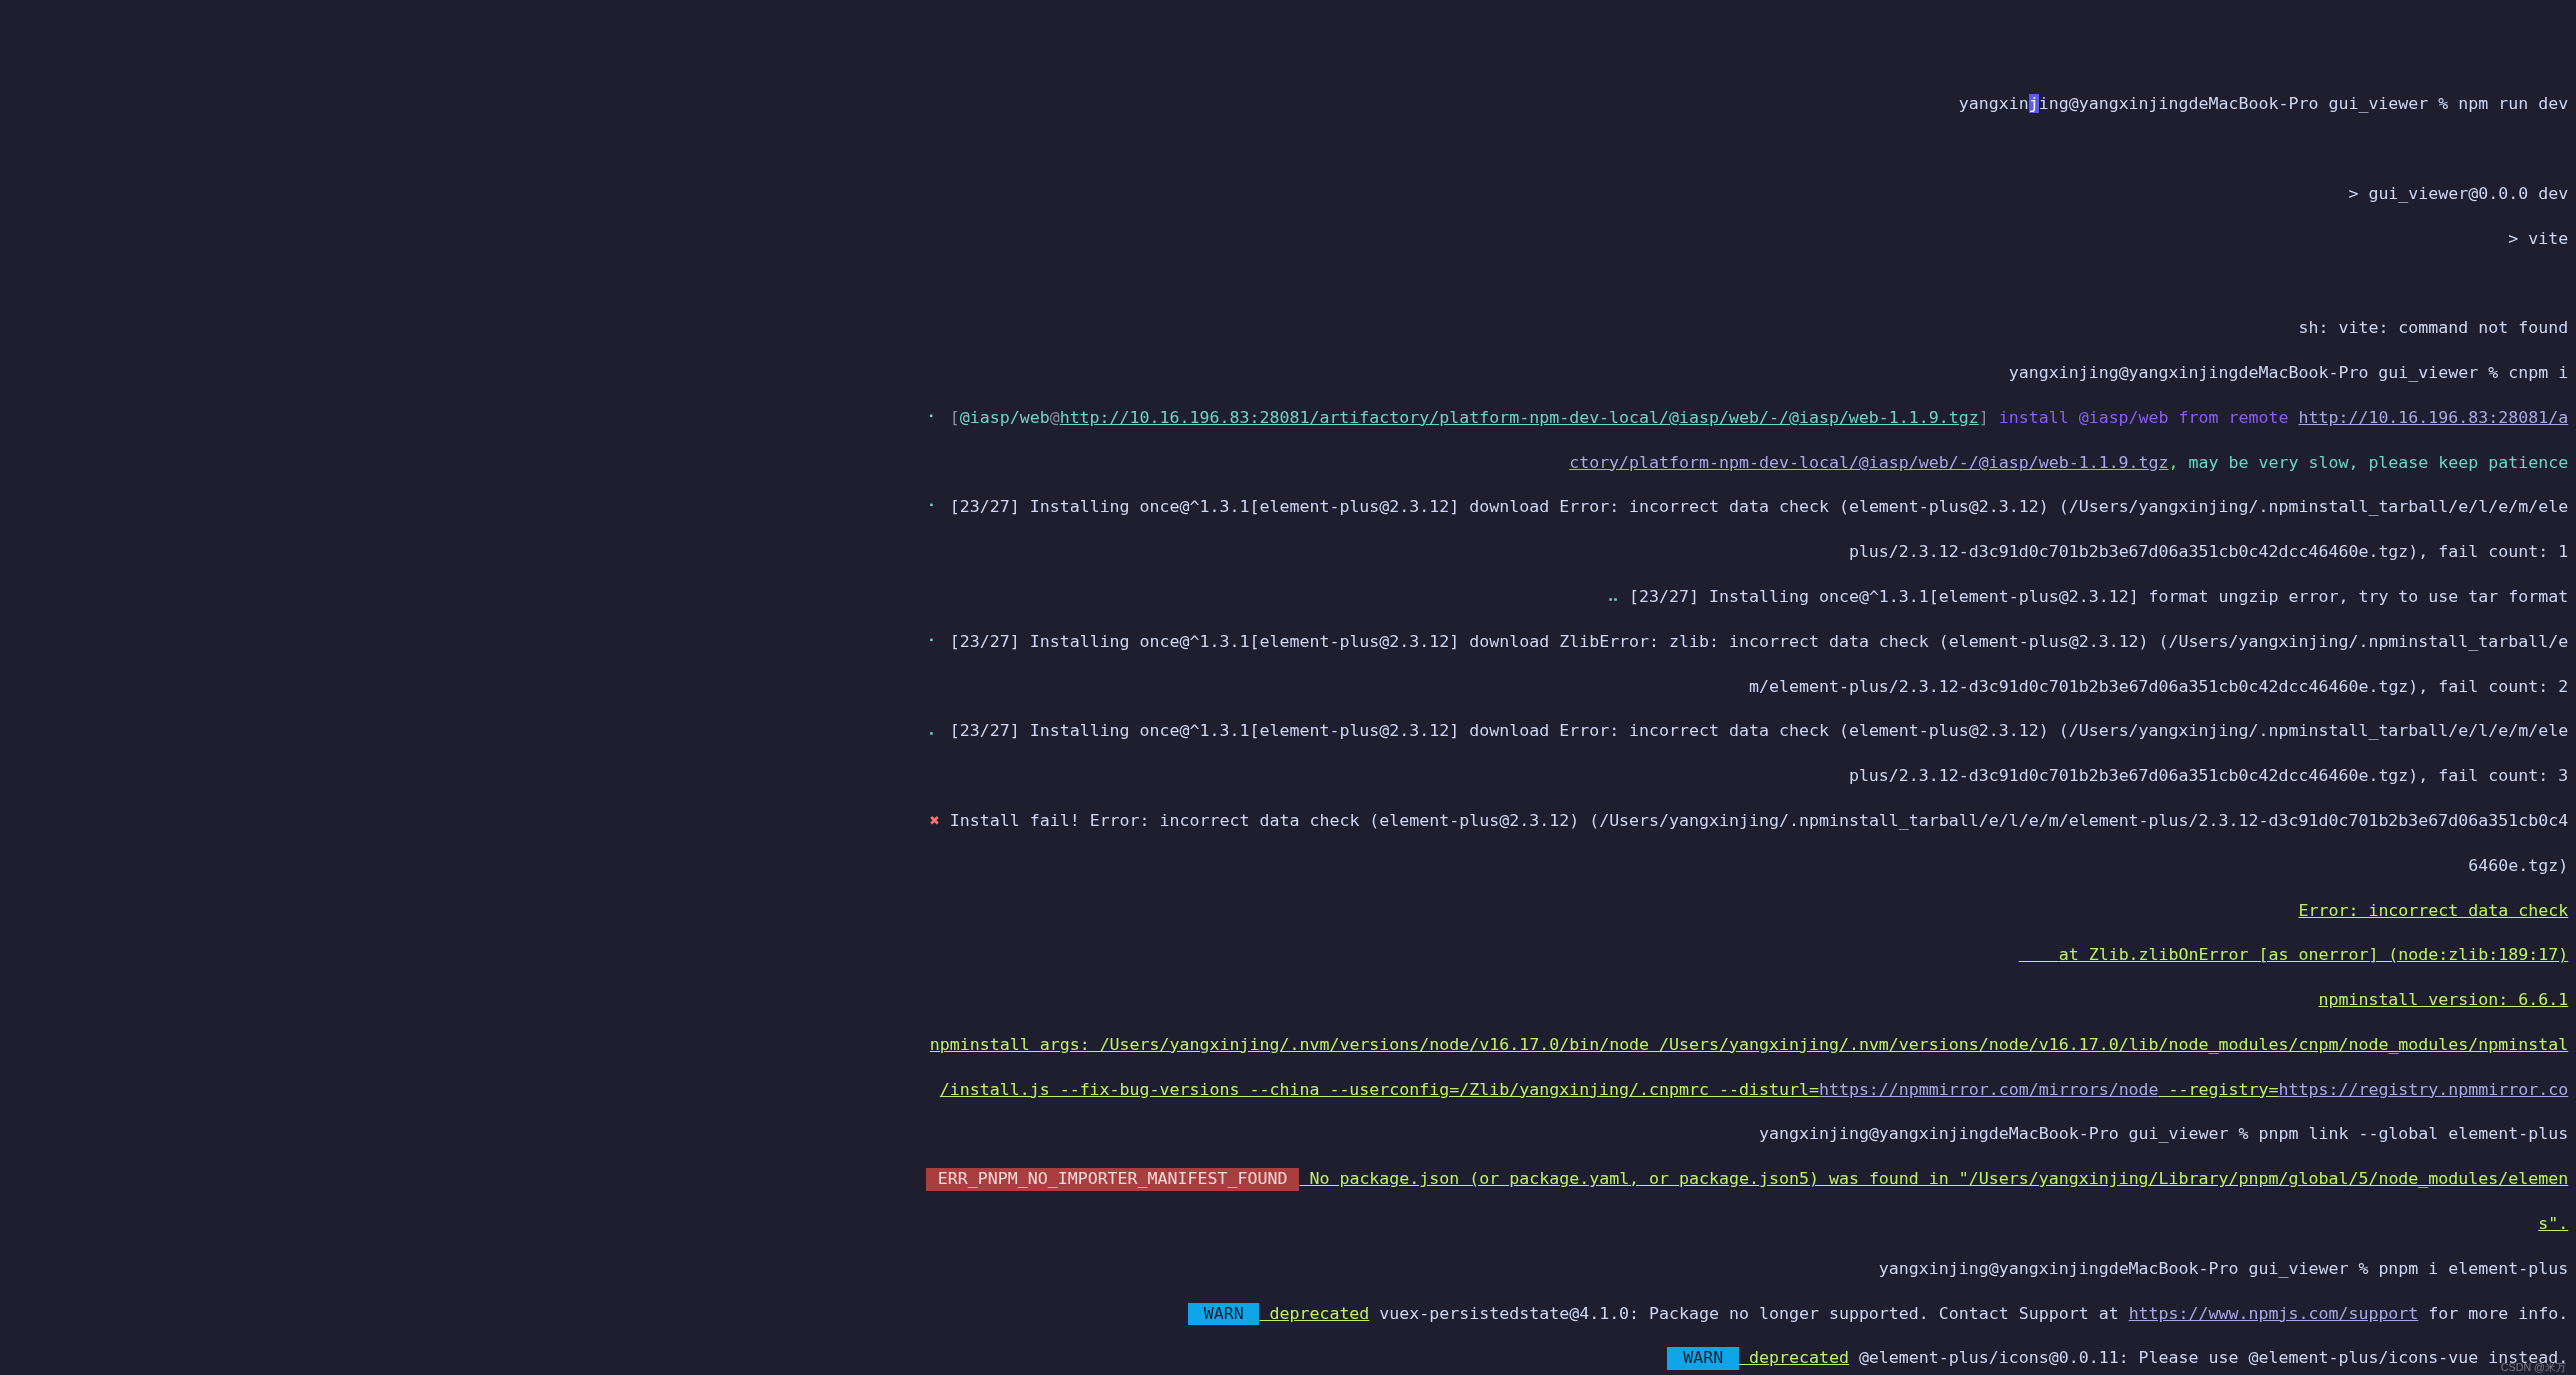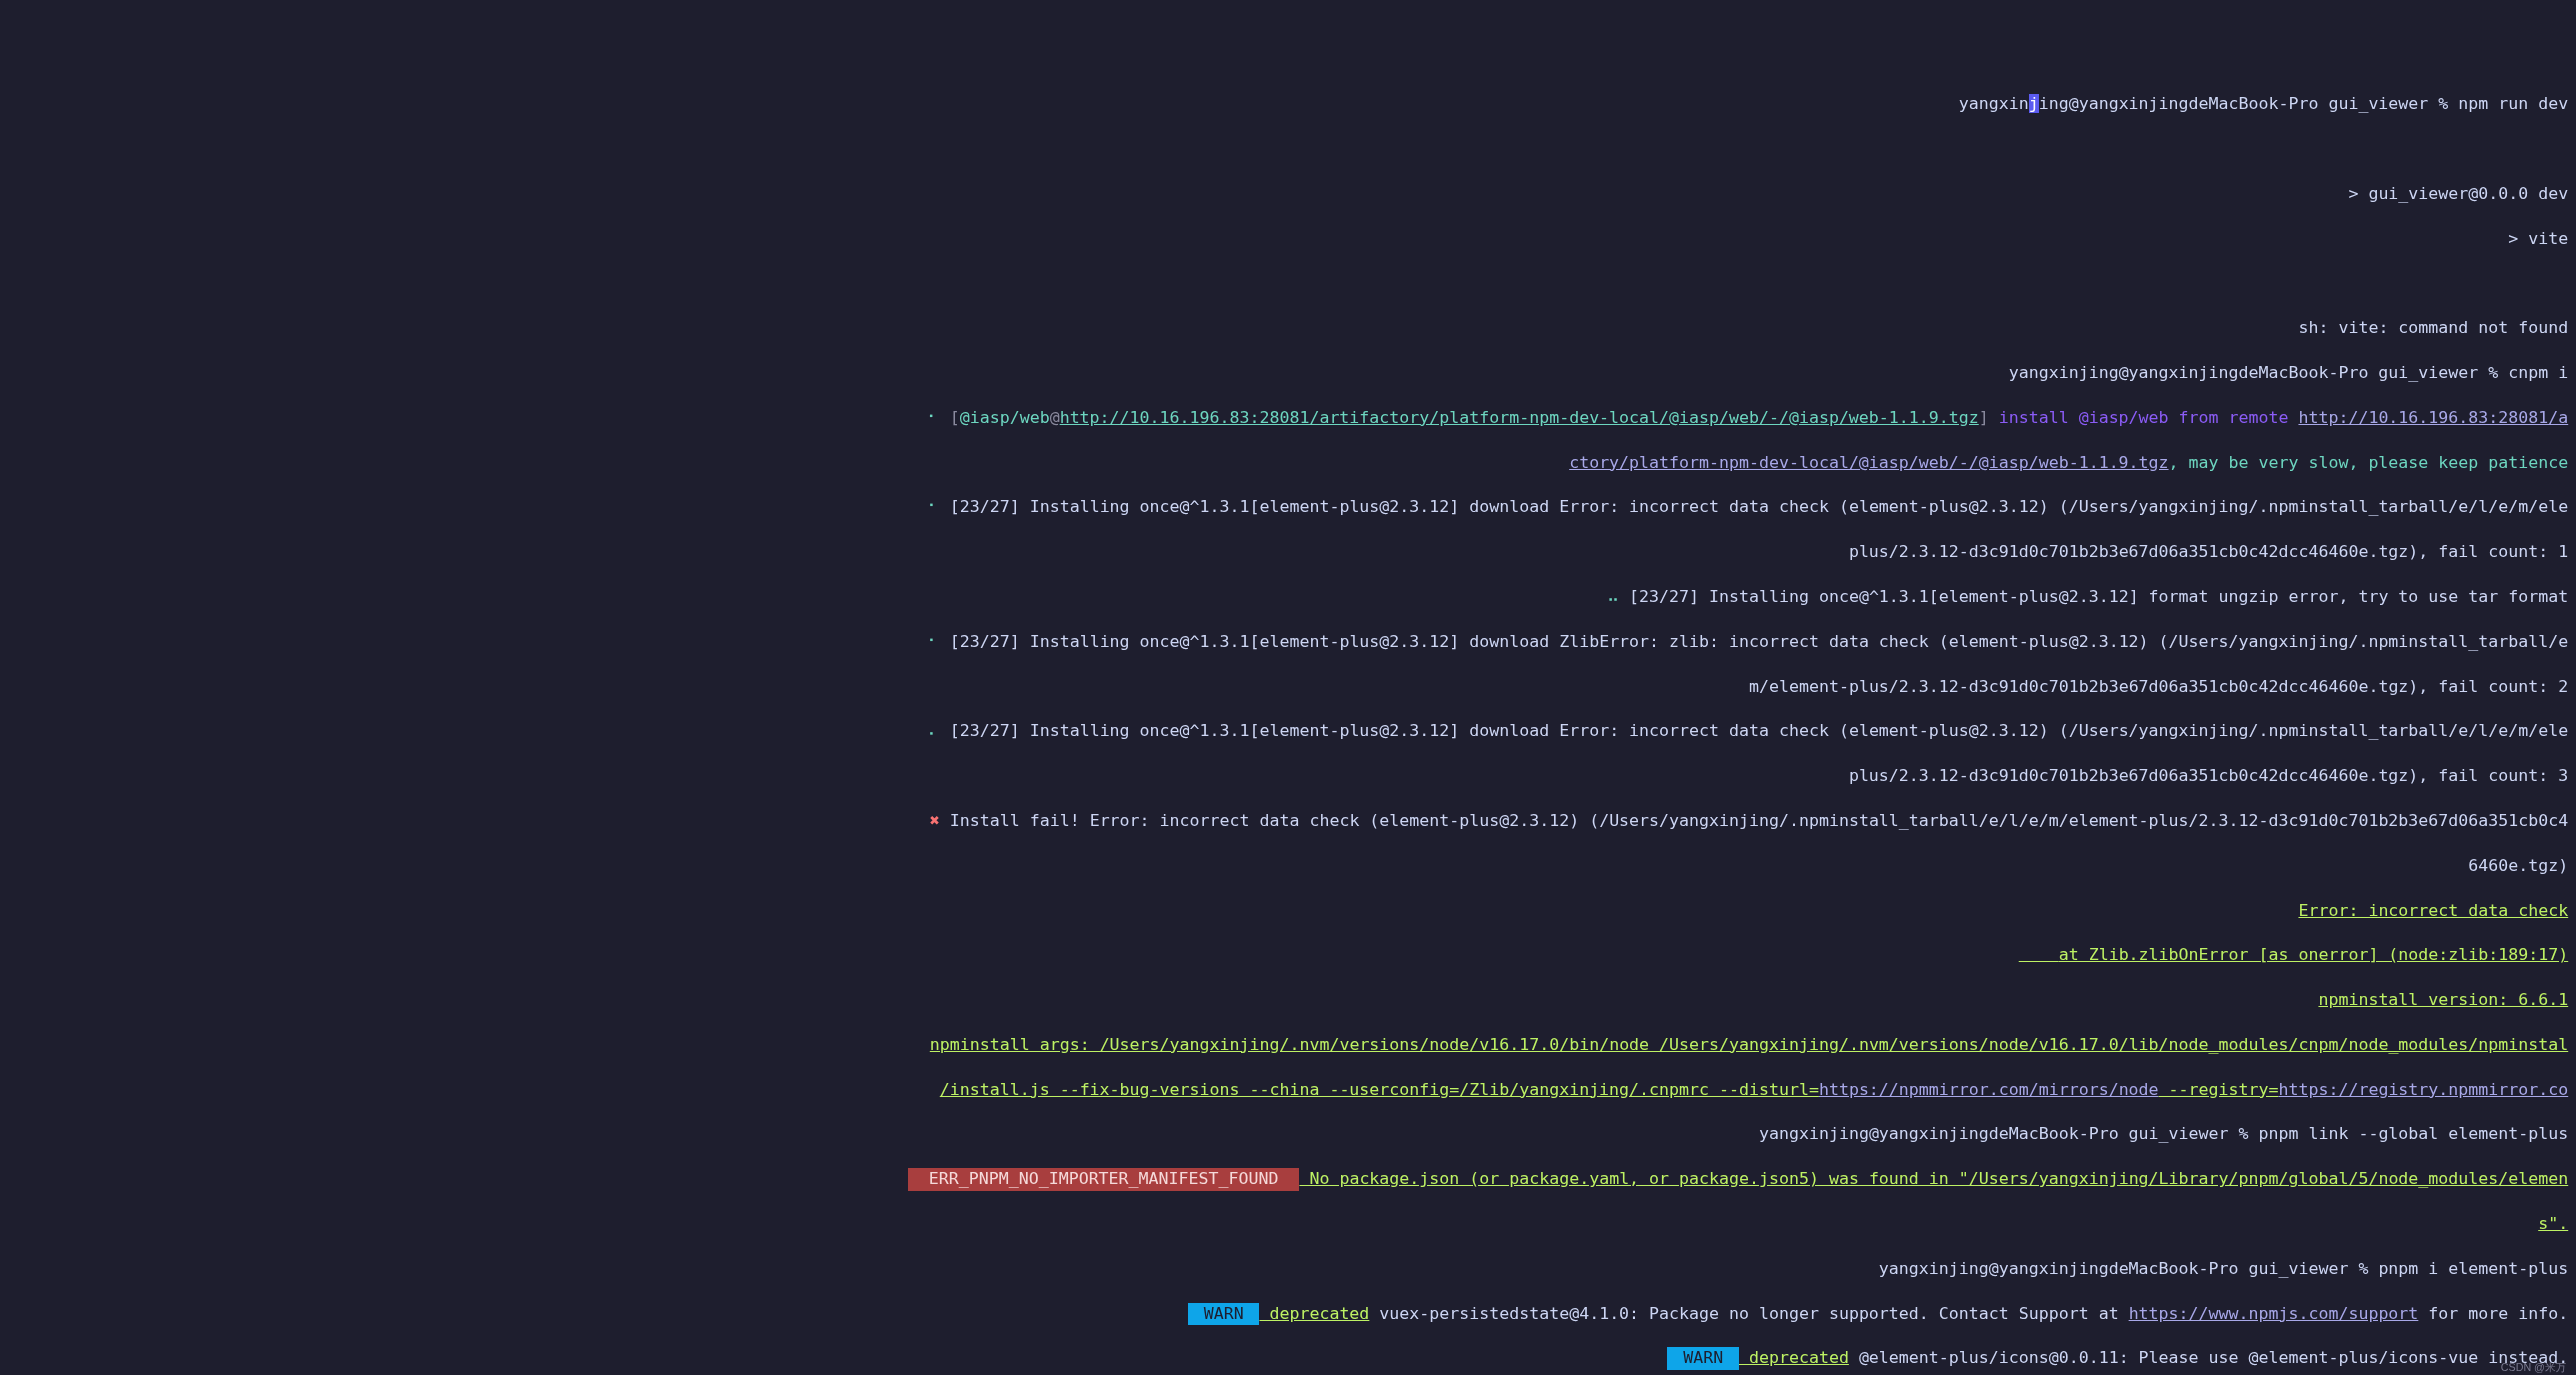--- a/index.html
+++ b/index.html
@@ -17,21 +17,21 @@
   .cmd { color: #cdd6f4; }
   .gray { color: #8a8a9e; }
   .lightgray { color: #8b5cf6; }
   .red { color: #bef264; text-decoration: underline; }
   .teal { color: #6dd6c0; }
   .link { color: #a8a8e8; text-decoration: underline; }
   .tlink { color: #6dd6c0; text-decoration: underline; }
   .bullet { color: #6dd6c0; }
   .xmark { color: #f87272; }
   .warnbox { background: #0ea5e9; color: #1e1e2e; padding: 0 5.8px; display: inline-block; }
-  .errbox { background: #a83e3e; color: #f5dada; padding: 0 11px; display: inline-block; }
+  .errbox { background: #a83e3e; color: #f5dada; padding: 0 2px; display: inline-block; }
   .watermark {
     position: fixed;
     bottom: 1px;
     right: 9.7px;
     color: #7a7a90;
     font-size: 10.7px;
     font-family: sans-serif;
   }
   .cursor-highlight {
     background: #5b5bf0;

